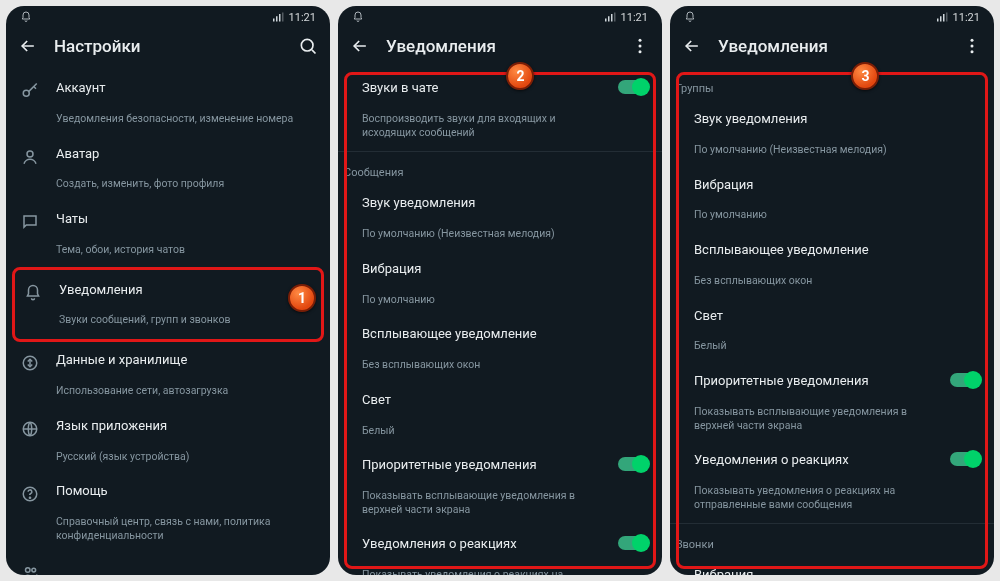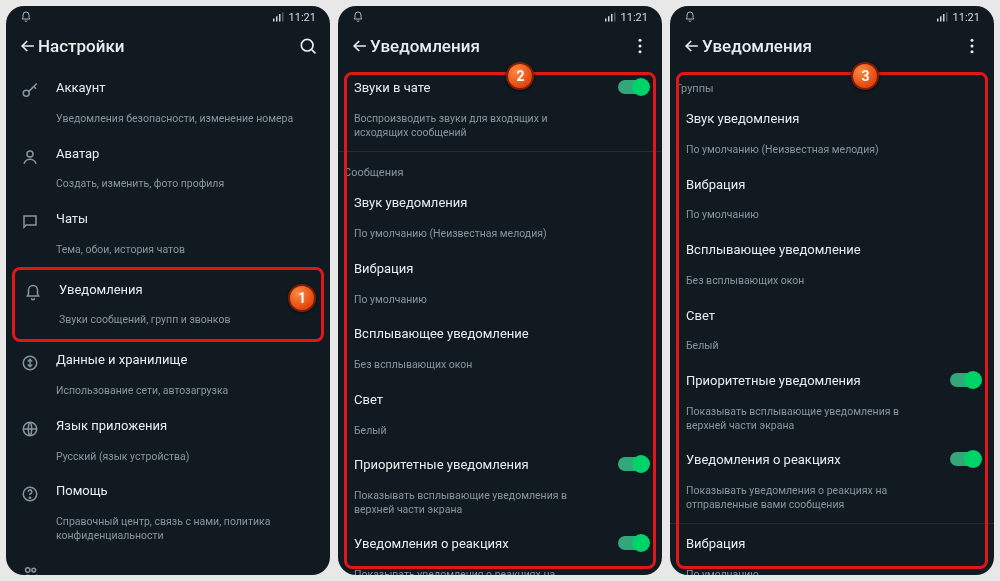--- a/index.html
+++ b/index.html
@@ -30,20 +30,21 @@
     align-items: center;
     padding: 4px 14px 2px;
     font-size: 11px;
     color: #d4d8da;
     height: 20px;
   }
   .statusbar .right { display: flex; gap: 4px; align-items: center; }
   .titlebar {
     display: flex;
     padding: 10px 12px 14px;
+    gap: 16px;
   }
   .titlebar .title { font-size: 17px; font-weight: 500; flex: 1; color: #e9edef; }
   .icon { display: inline-flex; align-items: center; justify-content: center; color: #aeb5bb; }
   .divider { height: 1px; background: #232d35; margin: 2px 0 2px 0; }
   .section-label {
     font-size: 11px;
     color: #8696a0;
     padding: 12px 6px 6px;
   }
   .list { flex: 1; overflow: hidden; }
@@ -59,21 +60,21 @@
     justify-content: center;
     padding-top: 2px;
     color: #8696a0;
     flex-shrink: 0;
   }
   .row .body { flex: 1; min-width: 0; }
   .row .label { font-size: 13px; color: #e9edef; line-height: 1.3; }
   .row .sub { font-size: 10.5px; color: #8696a0; line-height: 1.3; margin-top: 15px; }
   .row .trail { display: flex; align-items: center; padding-left: 6px; }
   .noicon .body { margin-left: 0; }
-  .row.noicon { padding-left: 16px; }
+  .row.noicon { padding-left: 24px; }
   
   .switch {
     width: 30px; height: 14px; border-radius: 8px;
     background: #33a67a; position: relative;
   }
   .switch::after {
     content: ""; position: absolute; right: -2px; top: -2px;
     width: 18px; height: 18px; border-radius: 50%;
     background: #00d26a;
   }
@@ -430,20 +431,21 @@
         <div class="body">
           <div class="label">Уведомления о реакциях</div>
           <div class="sub">Показывать уведомления о реакциях на отправленные вами сообщения</div>
         </div>
         <div class="trail">
           <div class="switch"></div>
         </div>
       </div>
 
     <div class="divider"></div>
+    <div class="section-label">Звонки</div>
     <div class="row noicon">
         <div class="body">
           <div class="label">Вибрация</div>
           <div class="sub">По умолчанию</div>
         </div>
       </div>
   </div>
 
   <div class="panel-frame" style="top:66px; left:6px; right:6px; bottom:6px;"></div>
   <div class="marker" style="top:56px; left:56%;">3</div>

